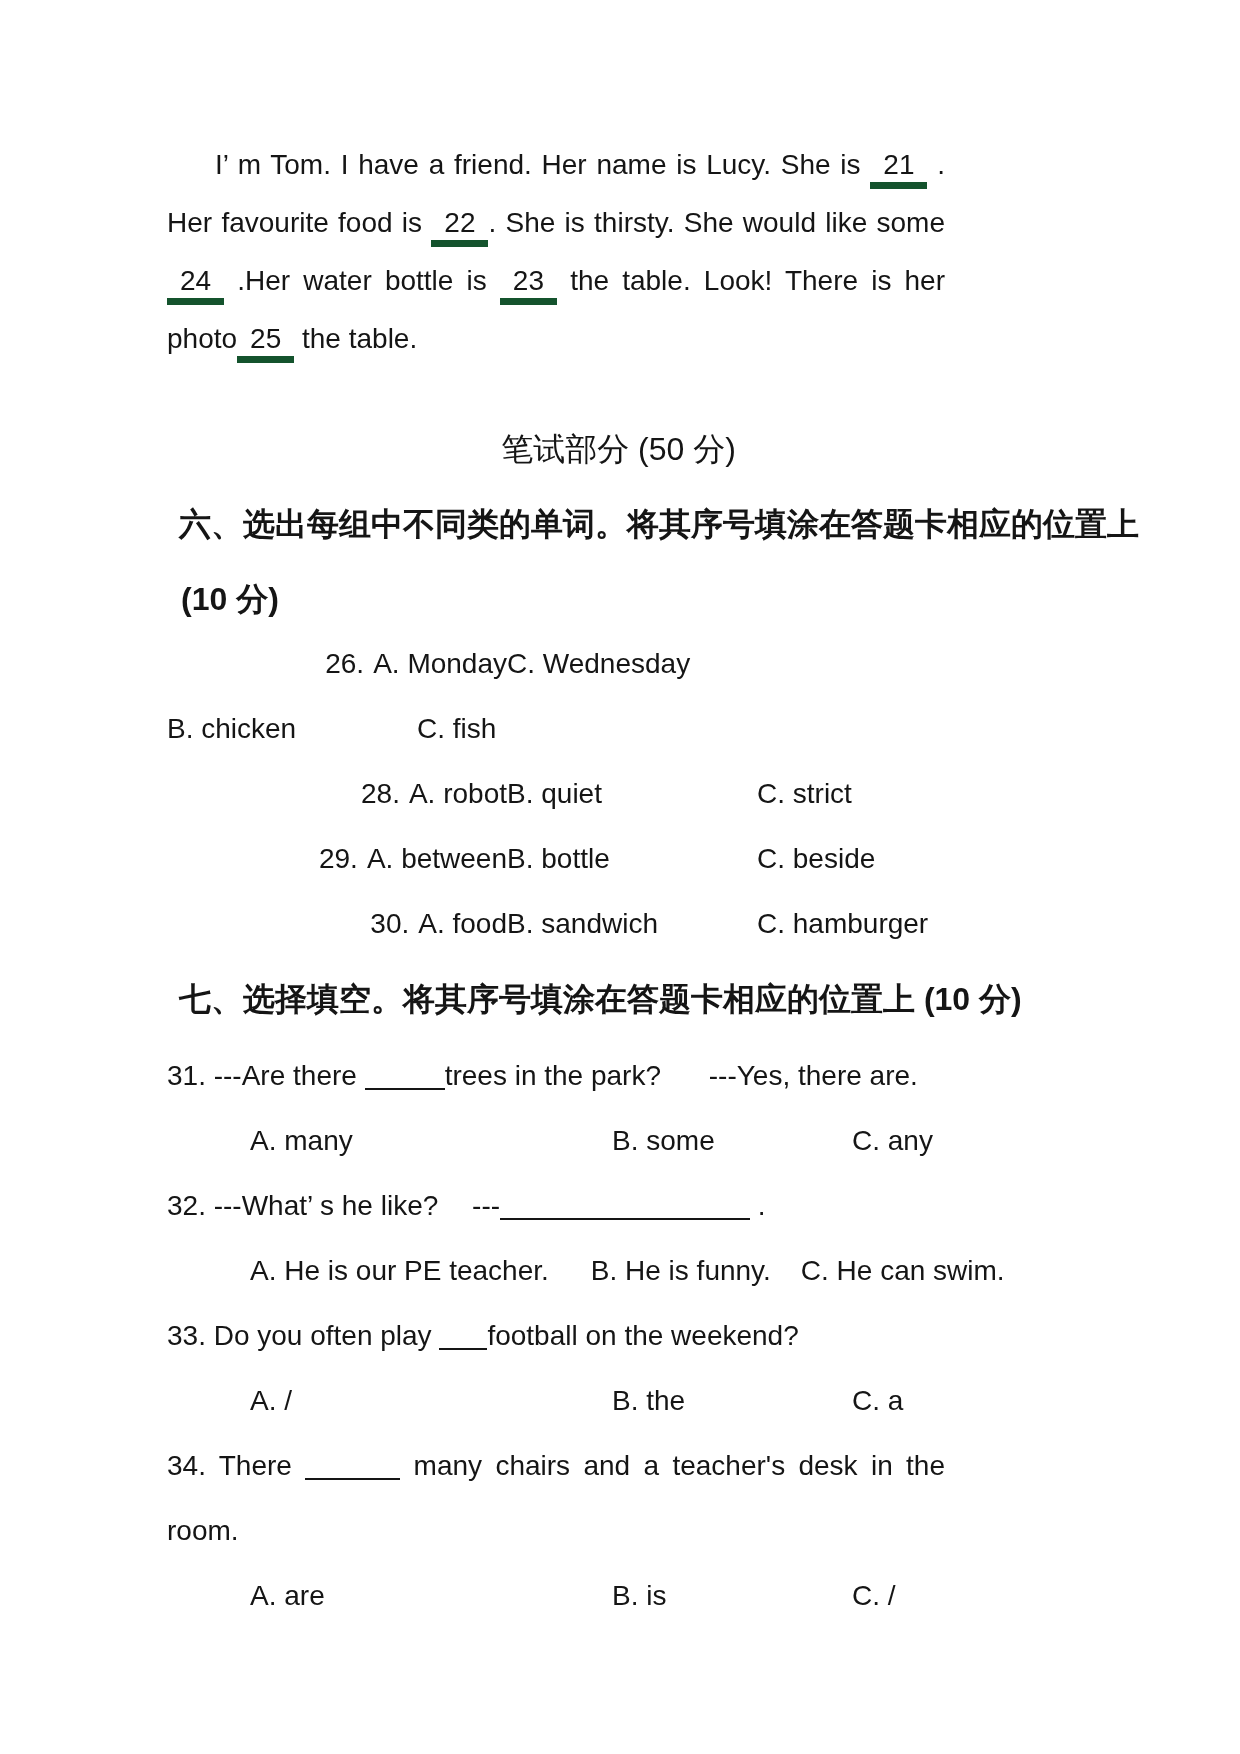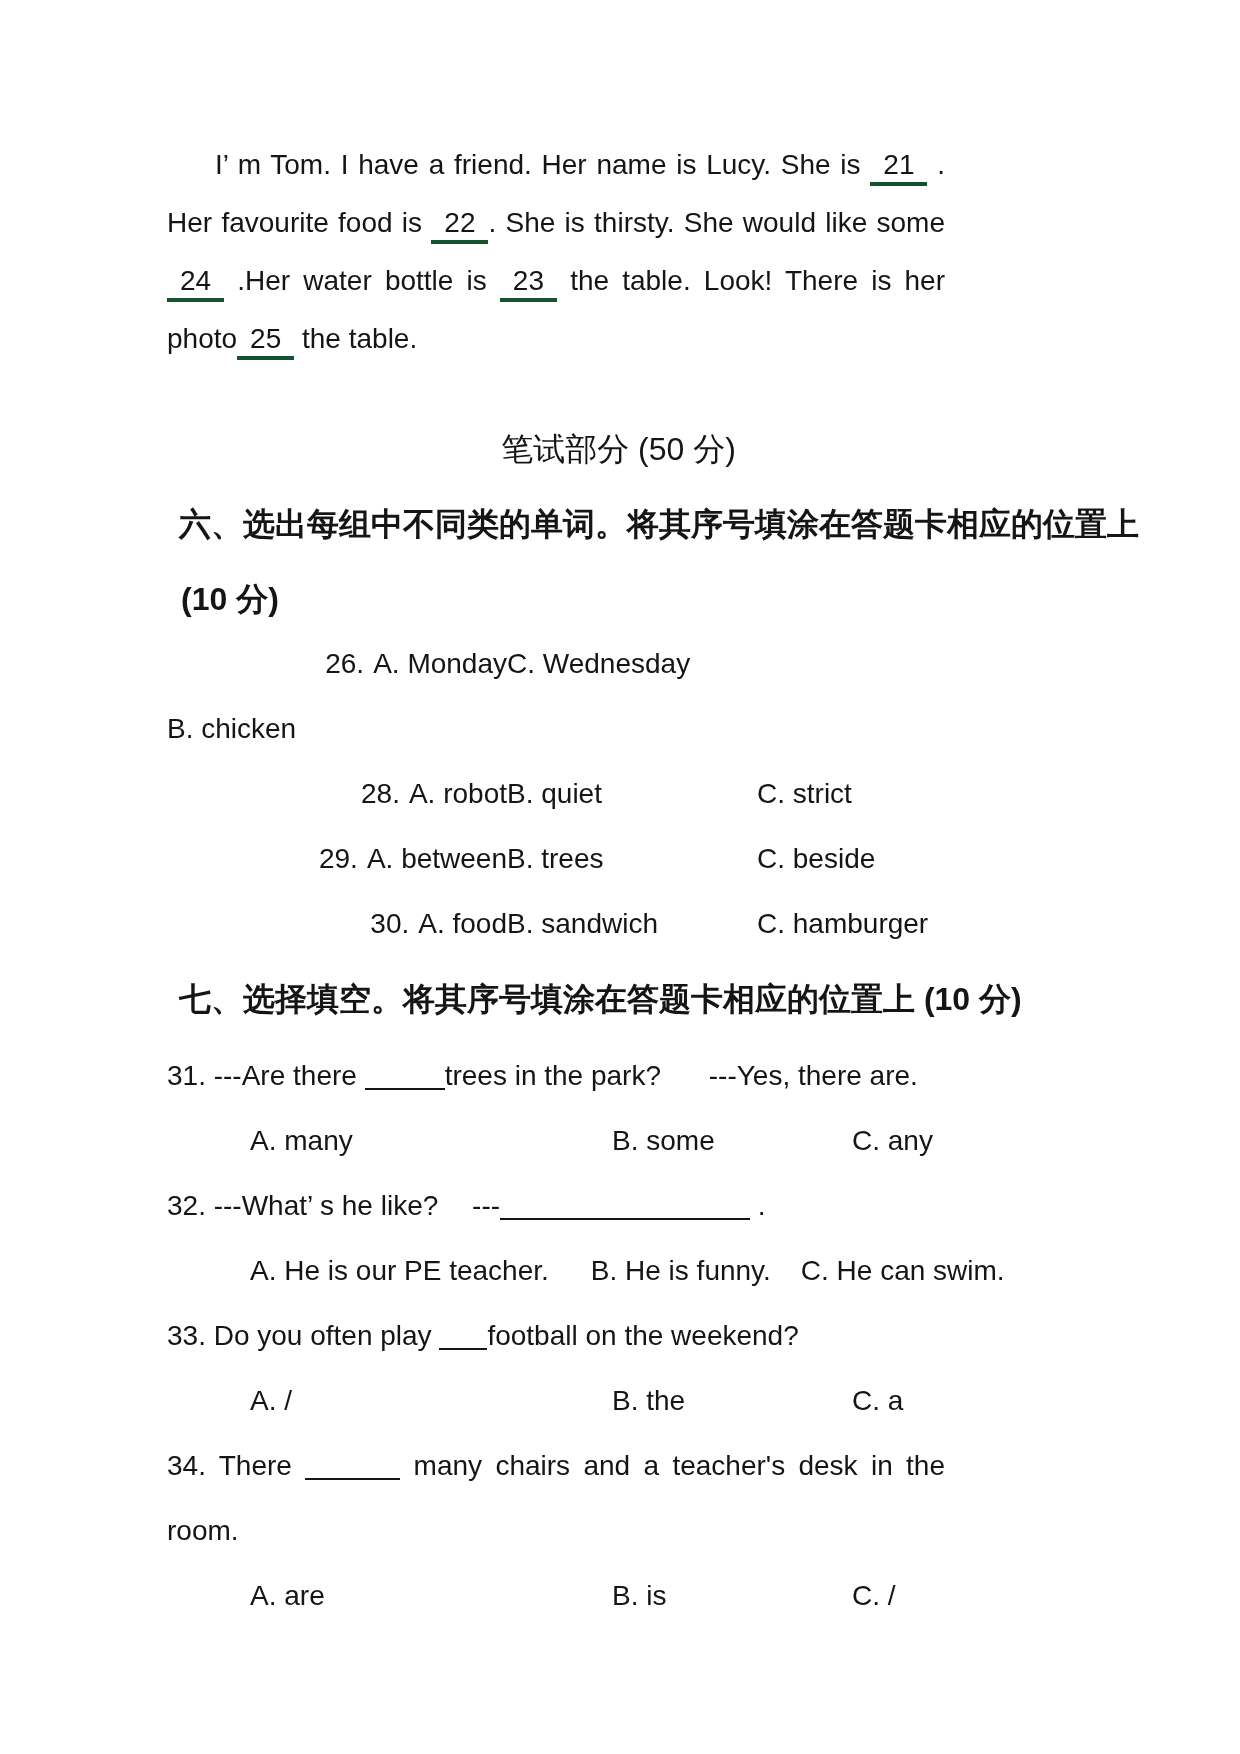--- a/index.html
+++ b/index.html
@@ -23,21 +23,21 @@
   .cloze p { margin: 0; line-height: 58px; }
   .jlast { text-align: justify; text-align-last: justify; }
   .cloze .first-line { text-indent: 48px; }
   .cloze .last-line { text-align-last: left; }
 
   
   .blank {
     display: inline-block;
     padding: 0 13px;
     line-height: 34px;
-    border-bottom: 4px solid #14532d;
+    border-bottom: 7px solid #14532d;
     text-align: center;
     text-indent: 0;
   }
   
   .uline {
     display: inline-block;
     height: 26px;
     border-bottom: 2px solid #151515;
     vertical-align: -5px;
   }
@@ -125,29 +125,30 @@
 
   <h3 class="sec-heading">六、选出每组中不同类的单词。将其序号填涂在答题卡相应的位置上</h3>
   <p class="score-sub">(10 分)</p>
 
   <div class="wordrow">
     <span class="c1"><span class="qnum">26.</span><span>A. Monday</span></span>
     <span class="c3">C. Wednesday</span>
   </div>
   <div class="wordrow">
     <span class="c2">B. chicken</span>
+    <span class="c3">C. fish</span>
   </div>
   <div class="wordrow">
     <span class="c1"><span class="qnum">28.</span><span>A. robot</span></span>
     <span class="c2">B. quiet</span>
     <span class="c3">C. strict</span>
   </div>
   <div class="wordrow">
     <span class="c1"><span class="qnum">29.</span><span>A. between</span></span>
-    <span class="c2">B. trees</span>
+    <span class="c2">B. bottle</span>
     <span class="c3">C. beside</span>
   </div>
   <div class="wordrow">
     <span class="c1"><span class="qnum">30.</span><span>A. food</span></span>
     <span class="c2">B. sandwich</span>
     <span class="c3">C. hamburger</span>
   </div>
 
   <h3 class="sec-heading">七、选择填空。将其序号填涂在答题卡相应的位置上 (10 分)</h3>
 

